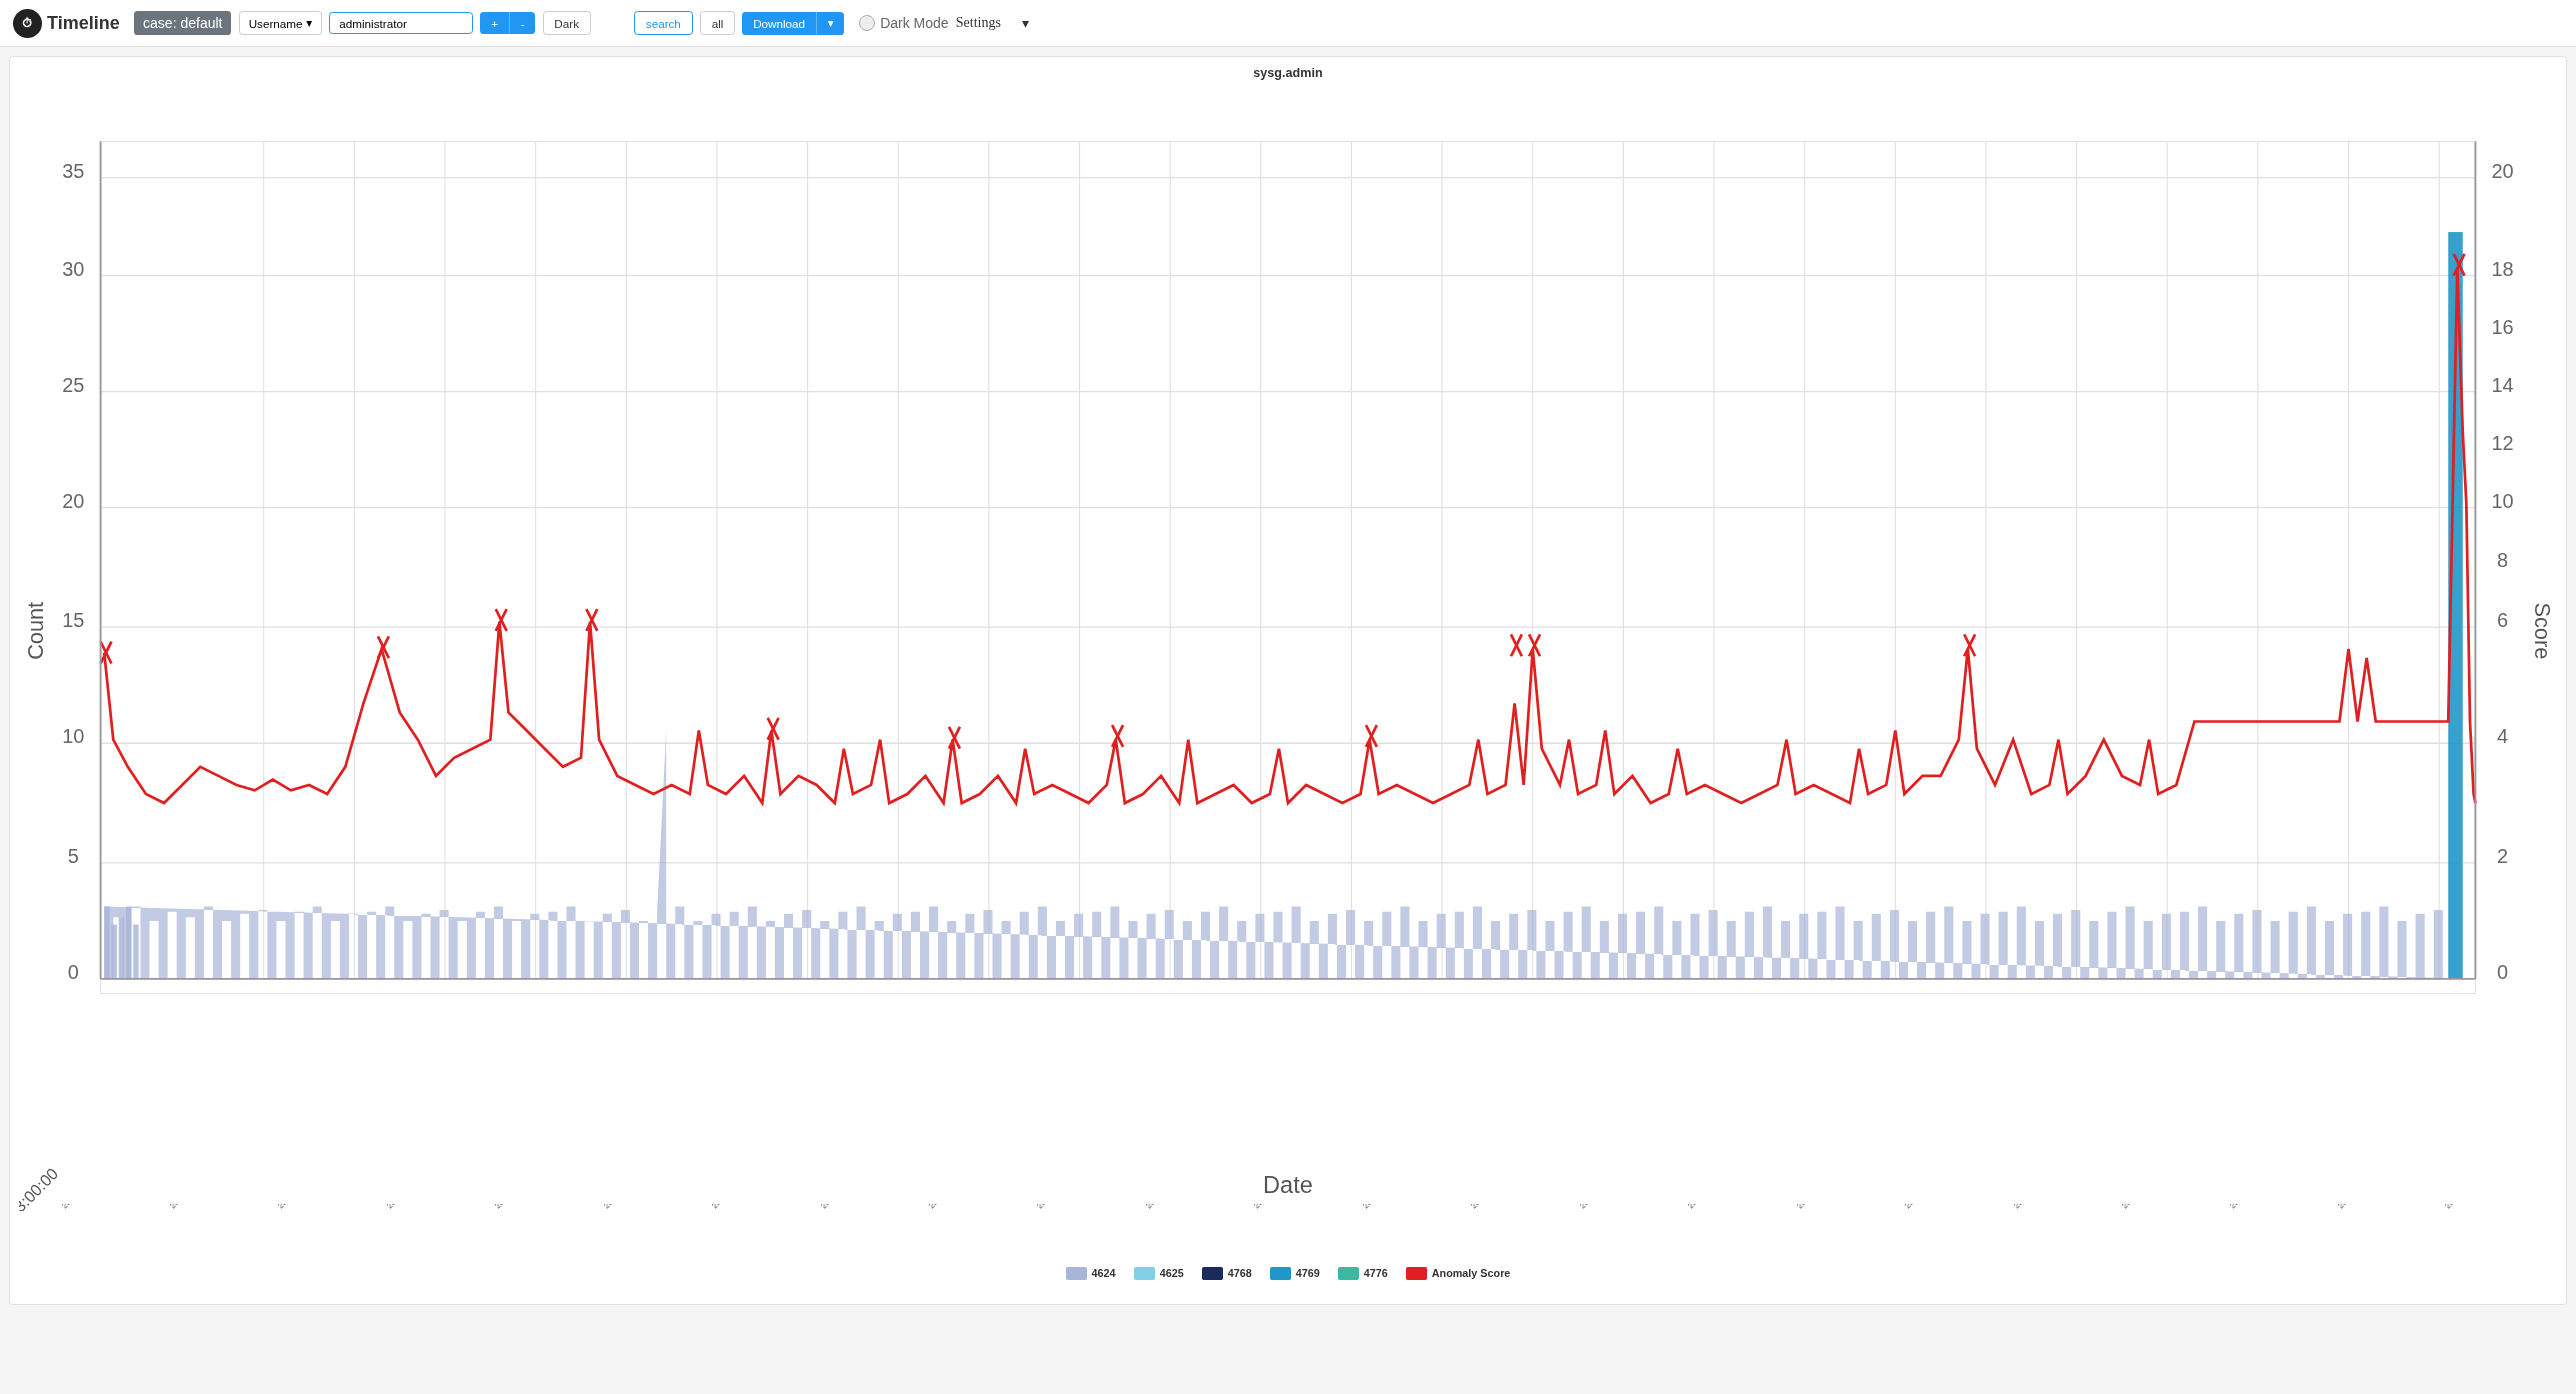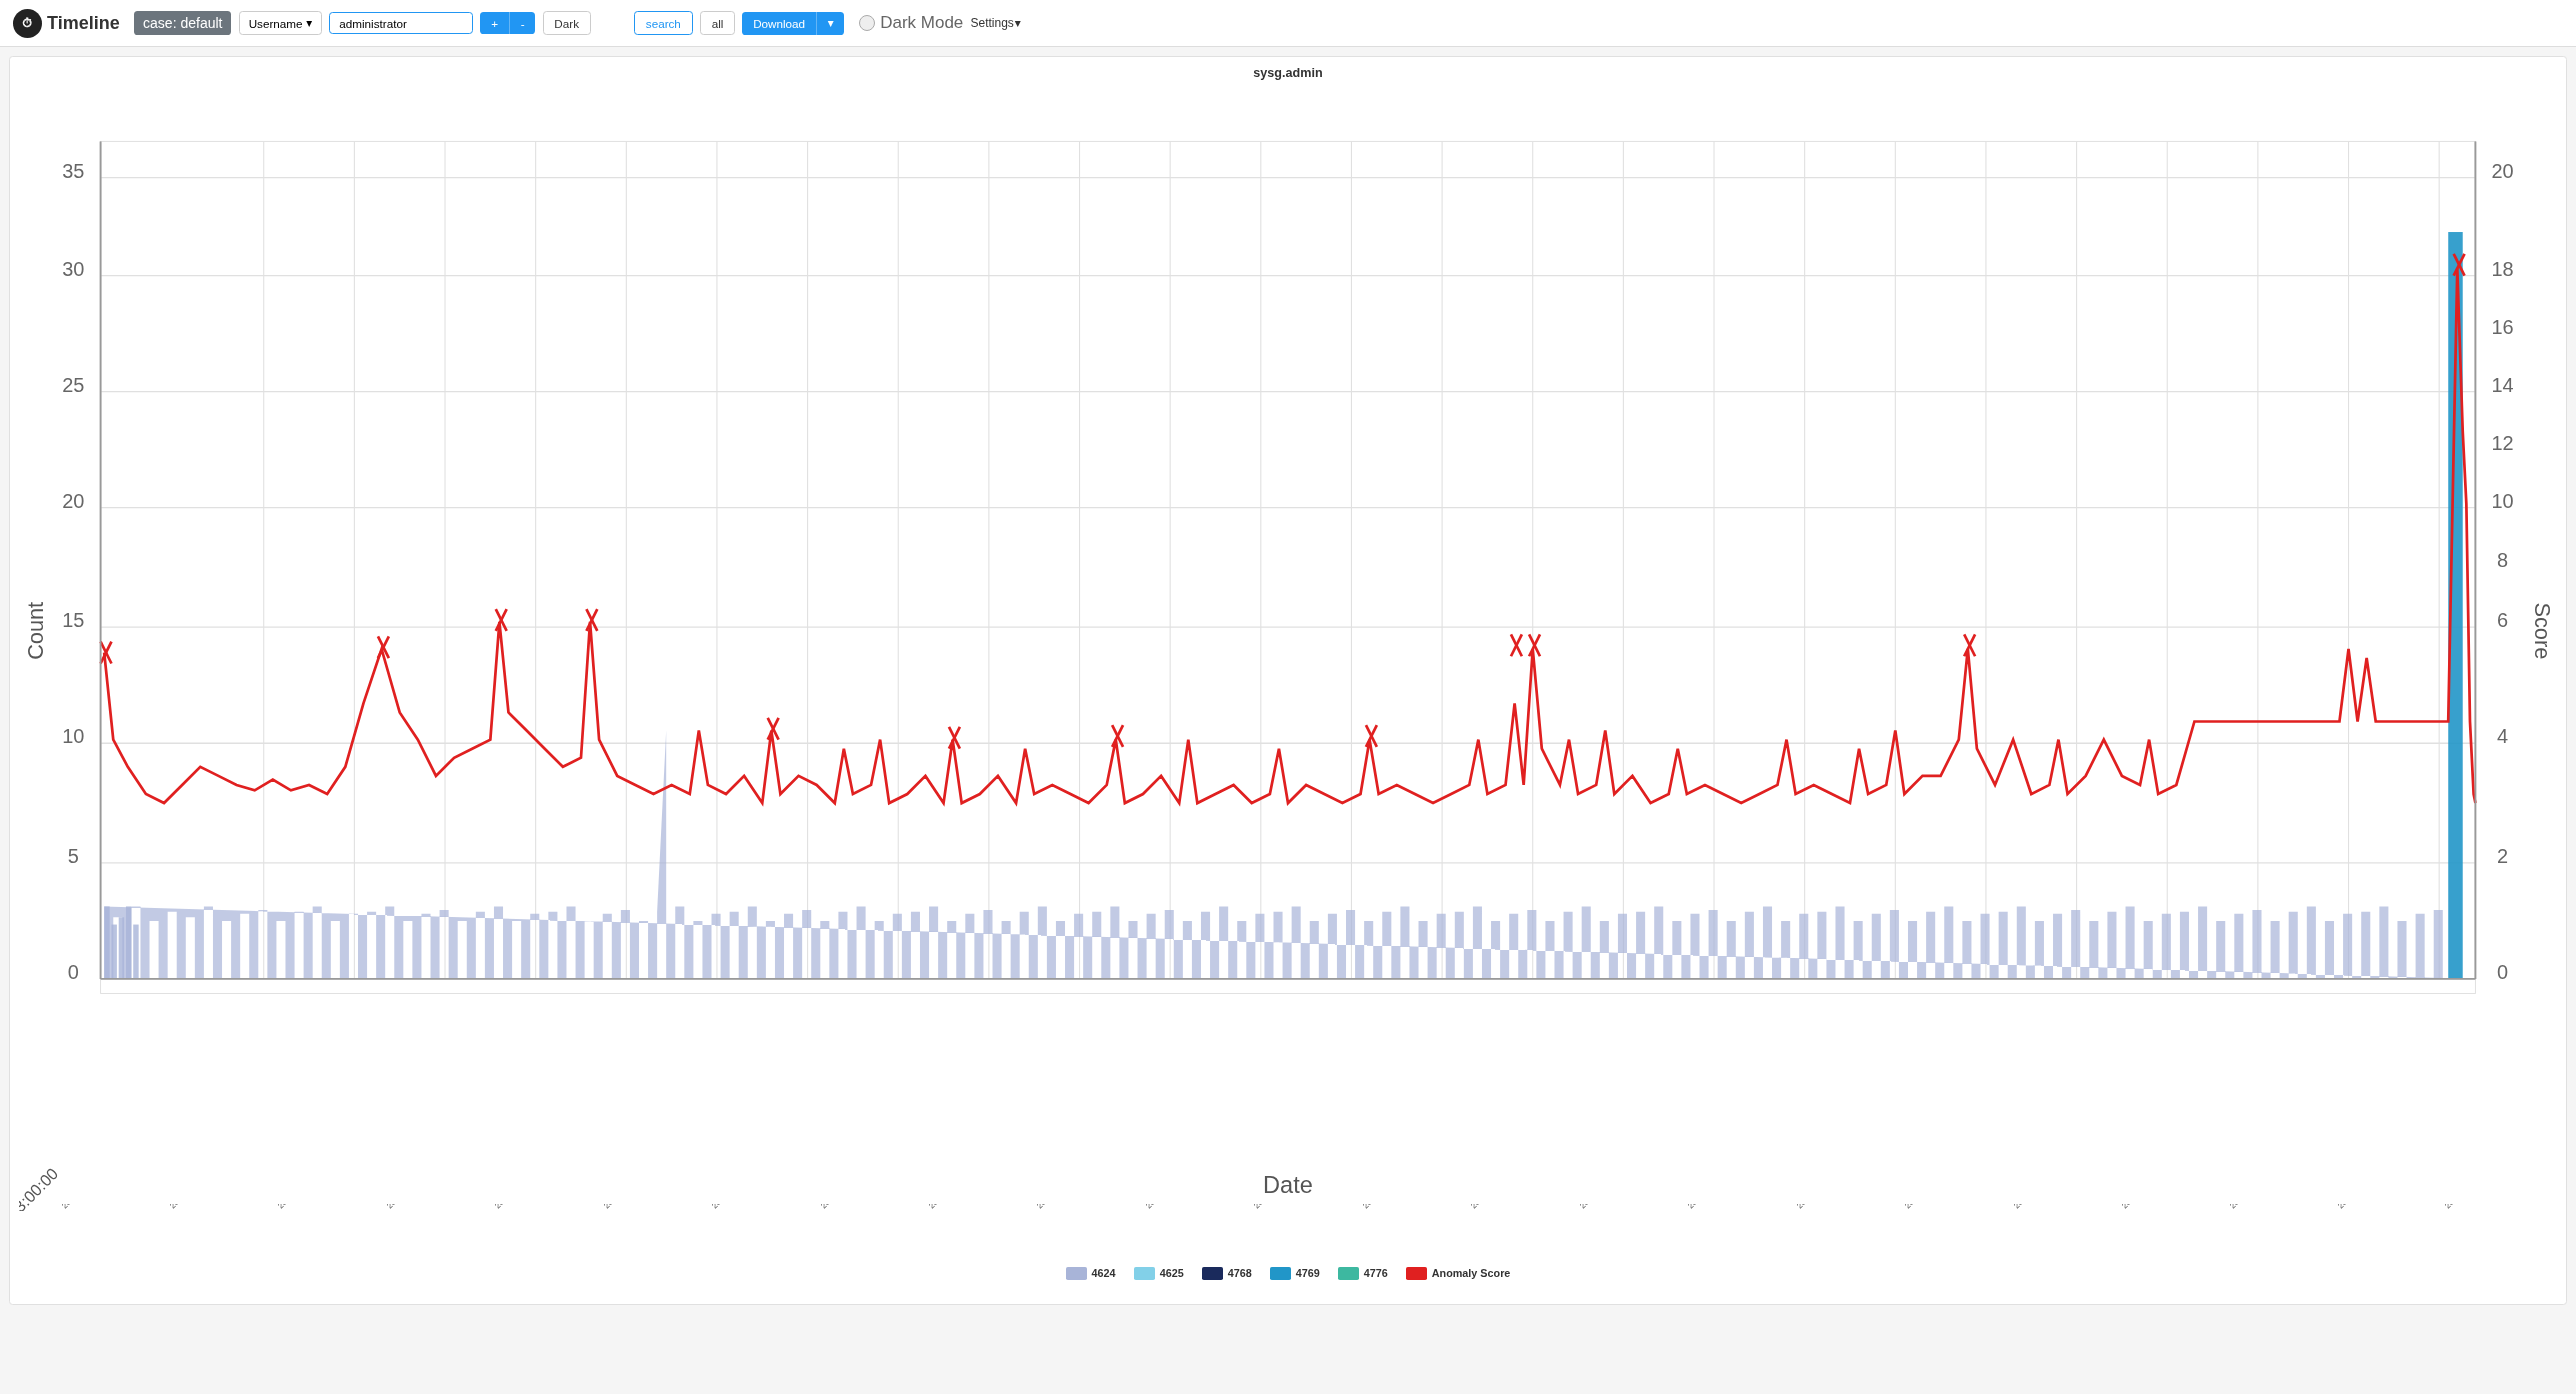--- a/index.html
+++ b/index.html
@@ -70,35 +70,35 @@
     .btn-primary { background: #2196F3; color: #fff; text-align: center; }
     .btn-outline { background: #fff; color: #333; border: 0.9px solid #ccc; }
     .btn-group { display: flex; }
     .btn-group .btn { border-radius: 0; }
     .btn-group .btn:first-child { border-radius: 3.6px 0 0 3.6px; }
     .btn-group .btn:last-child { border-radius: 0 3.6px 3.6px 0; border-left: 0.9px solid rgba(255,255,255,0.3); }
     .dark-mode-toggle {
       display: flex; align-items: center; gap: 5.4px;
       margin-left: 7.2px;
       color: #666;
-      font-size: 17px;
+      font-size: 14px;
     }
     .toggle-circle {
       width: 16px; height: 16px;
       border-radius: 50%;
       border: 1.8px solid #aaa;
       background: #eee;
     }
     .settings-btn {
       background: none;
       border: none;
       cursor: pointer;
-      font-size: 12px;
+      font-size: 14px;
       color: #333;
-      display: flex; align-items: center; gap: 1px;
+      display: flex; align-items: center; gap: 21px; font-family: Liberation Serif, serif;
     }
 
     
     .chart-container {
       background: #fff;
       margin: 9px;
       border-radius: 3.6px;
       border: 0.9px solid #e0e0e0;
       padding: 9px 9px 24px 9px;
     }

